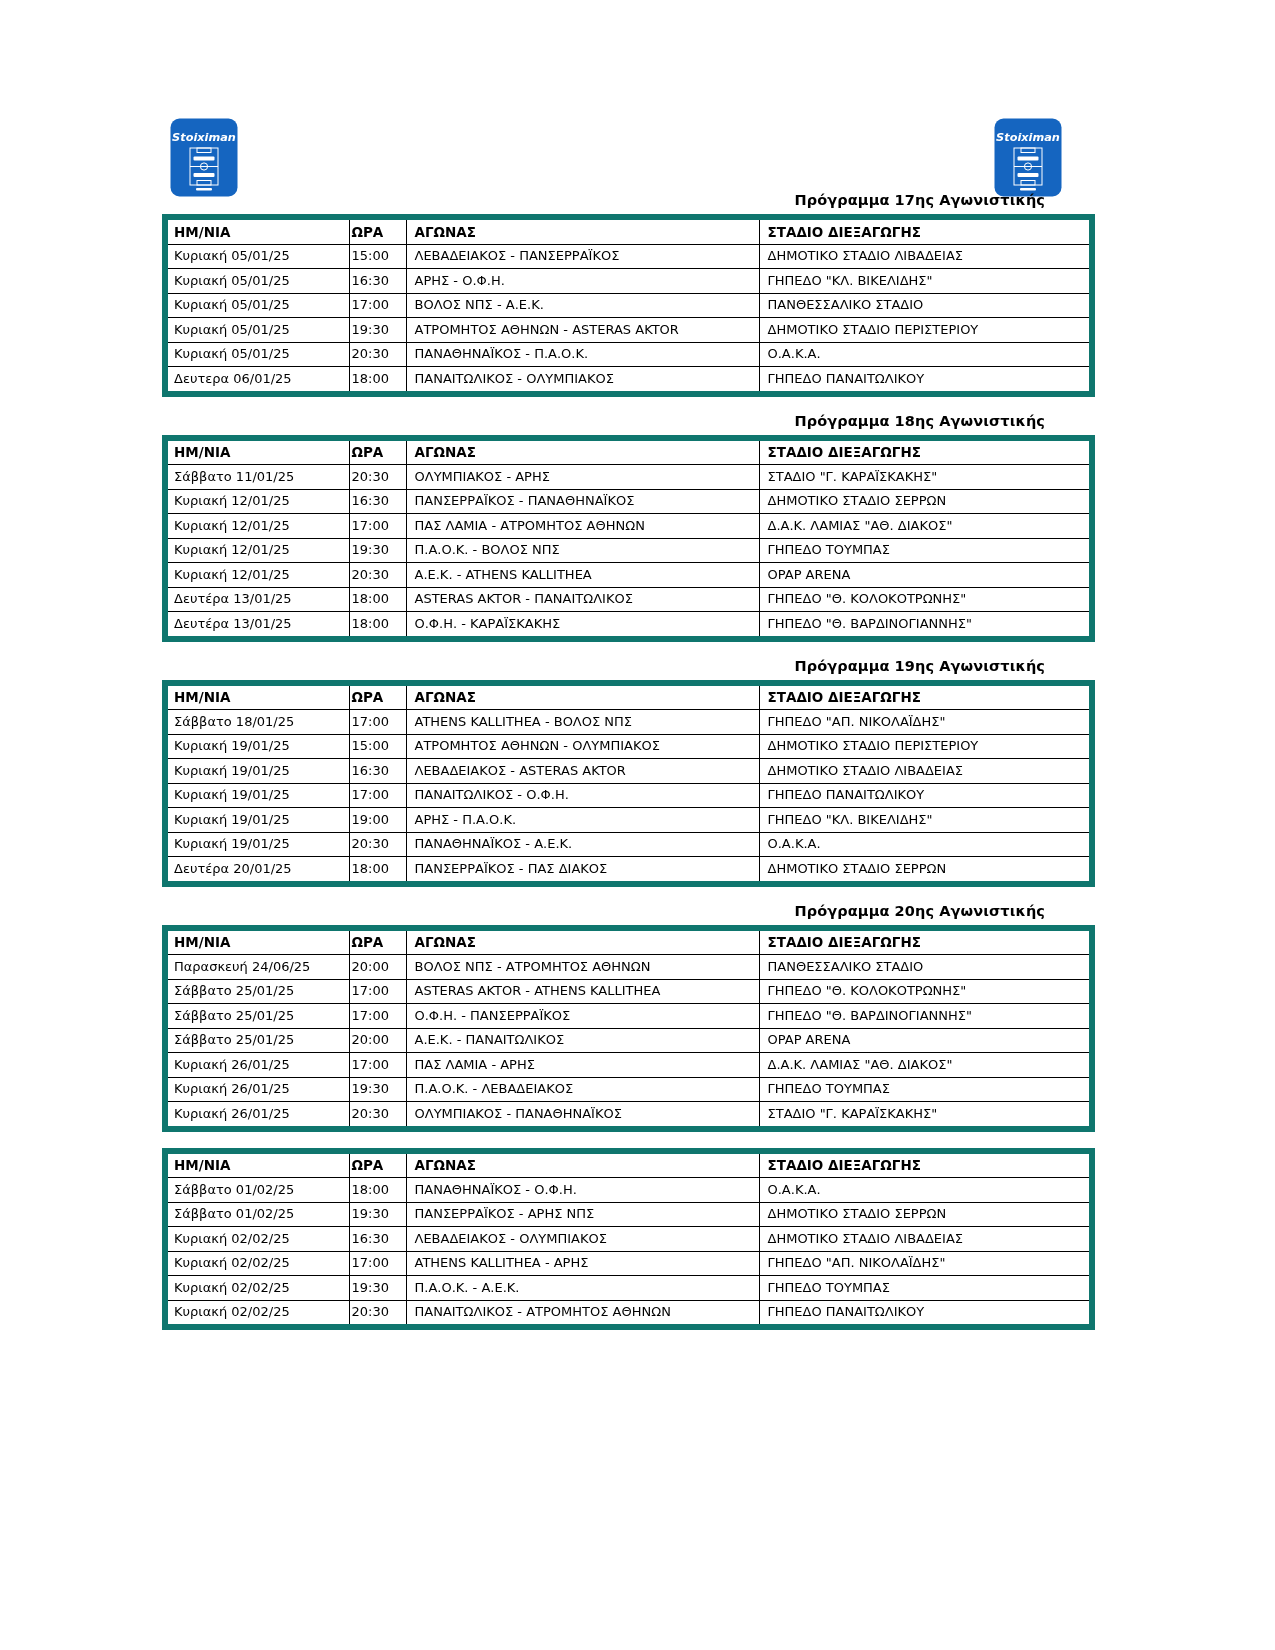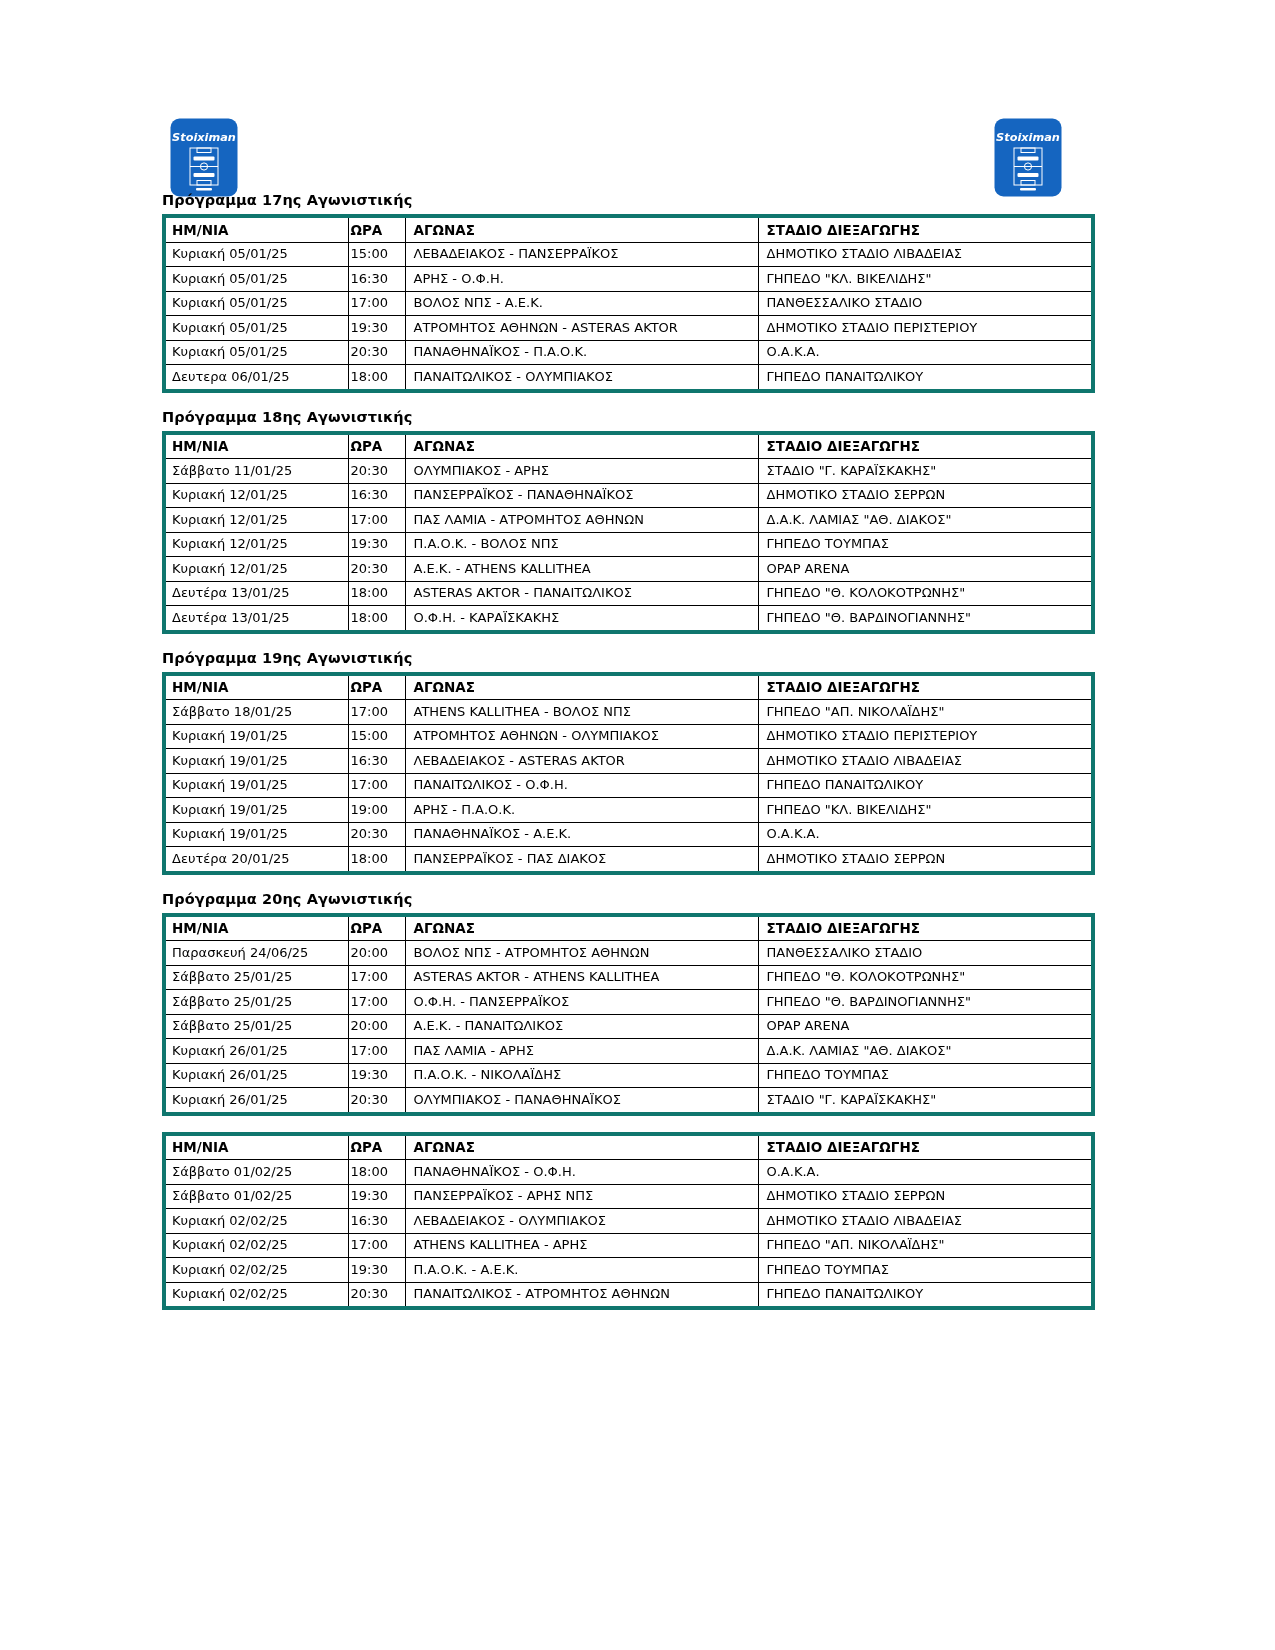--- a/index.html
+++ b/index.html
@@ -14,33 +14,33 @@
   .logo {
     position:absolute; top:118px; width:68px; height:79px;
   }
   .logo.left  { left:170px; }
   .logo.right { left:994px; }
   .content {
     position:absolute; top:192px; left:162px; width:933px;
   }
   .section { margin-bottom:16px; }
   .section-title {
-    text-align:left;
+    text-align:right;
     font-weight:bold;
     font-size:14.5px;
     line-height:16px;
     margin-bottom:6px;
     padding-right:50px;
     letter-spacing:0.1px;
   }
   table.schedule {
     border-collapse:collapse;
     table-layout:fixed;
     width:100%;
-    border:4px solid #0f766e;
+    border:6px solid #0f766e;
   }
   table.schedule th, table.schedule td {
     border:1px solid #000;
     height:21.5px;
     font-size:13px;
     line-height:14px;
     padding:1px 2px 1px 6px;
     text-align:left;
     vertical-align:middle;
     white-space:nowrap;
@@ -331,21 +331,21 @@
         </tr>
           <tr>
           <td class="c-date">Κυριακή 26/01/25</td>
           <td class="c-time">17:00</td>
           <td class="c-match">ΠΑΣ ΛΑΜΙΑ - ΑΡΗΣ</td>
           <td class="c-stadium">Δ.Α.Κ. ΛΑΜΙΑΣ "ΑΘ. ΔΙΑΚΟΣ"</td>
         </tr>
           <tr>
           <td class="c-date">Κυριακή 26/01/25</td>
           <td class="c-time">19:30</td>
-          <td class="c-match">Π.Α.Ο.Κ. - ΝΙΚΟΛΑΪΔΗΣ</td>
+          <td class="c-match">Π.Α.Ο.Κ. - ΛΕΒΑΔΕΙΑΚΟΣ</td>
           <td class="c-stadium">ΓΗΠΕΔΟ ΤΟΥΜΠΑΣ</td>
         </tr>
           <tr>
           <td class="c-date">Κυριακή 26/01/25</td>
           <td class="c-time">20:30</td>
           <td class="c-match">ΟΛΥΜΠΙΑΚΟΣ - ΠΑΝΑΘΗΝΑΪΚΟΣ</td>
           <td class="c-stadium">ΣΤΑΔΙΟ "Γ. ΚΑΡΑΪΣΚΑΚΗΣ"</td>
         </tr>
         </tbody>
     </table>

